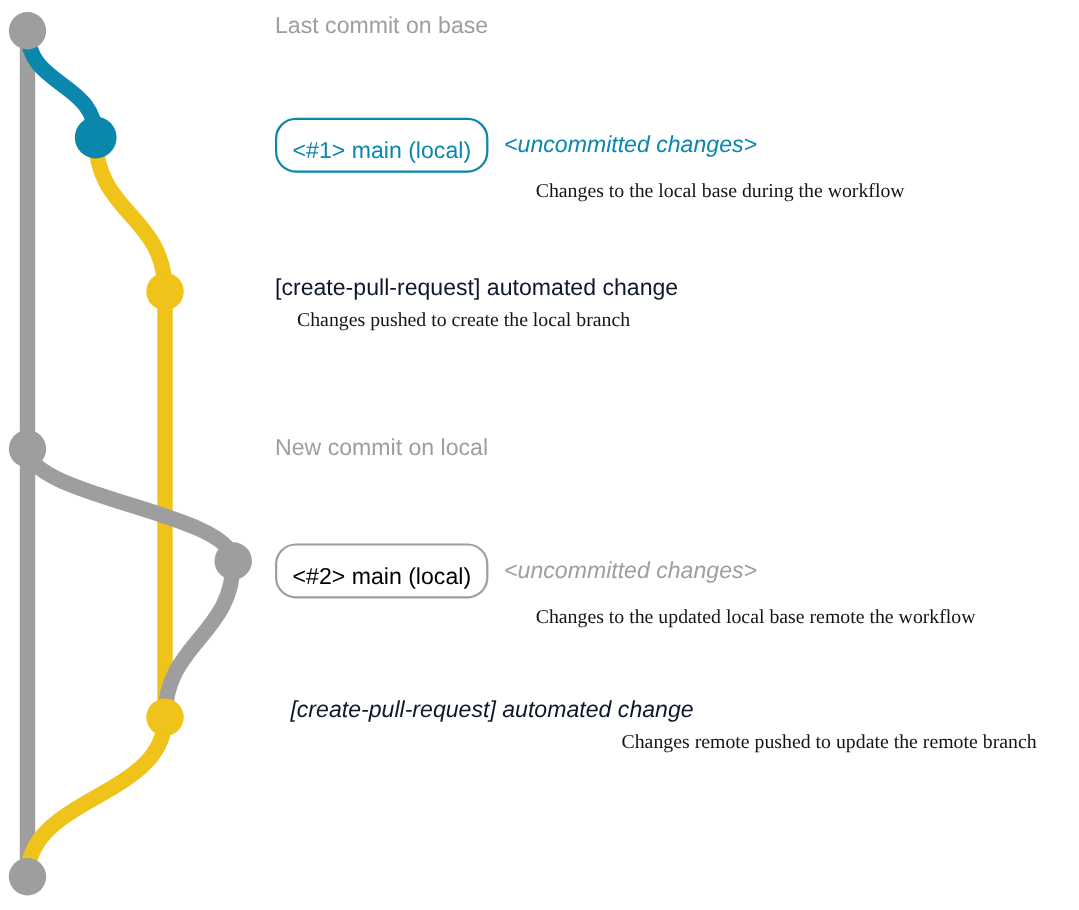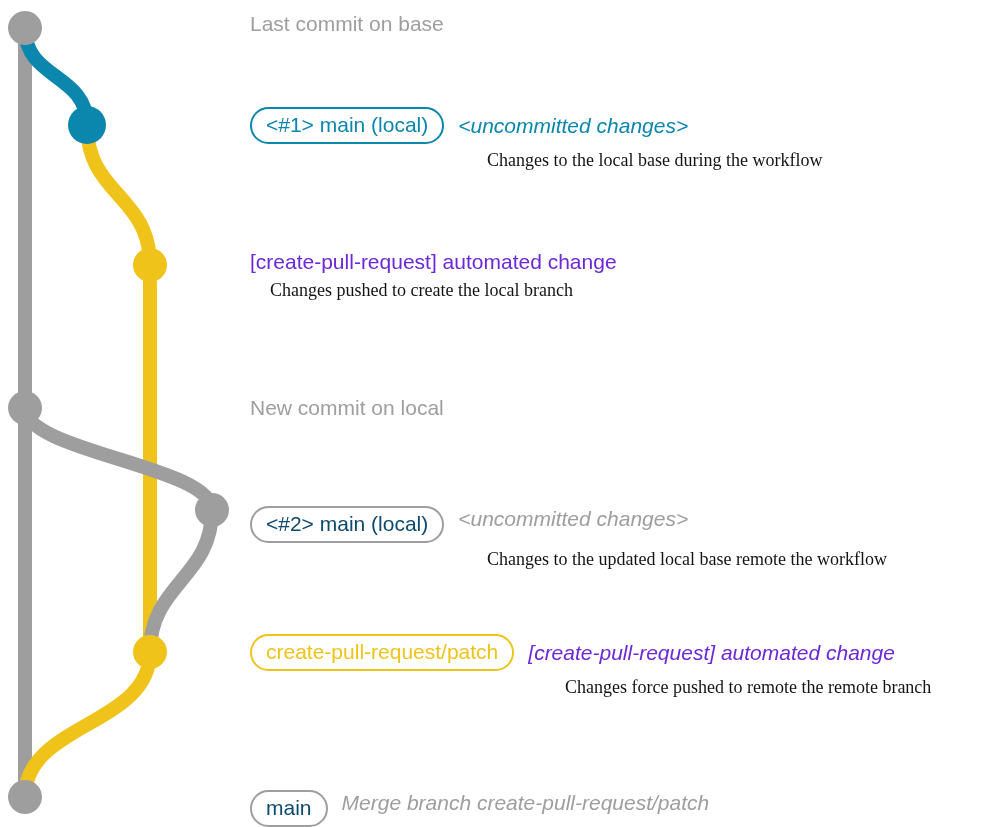--- a/index.html
+++ b/index.html
@@ -41,38 +41,38 @@
   .row-head {
     display: flex;
     align-items: center;
     white-space: nowrap;
   }
 
   .pill {
     display: inline-block;
     border: 2px solid #6d28d9;
     border-radius: 19px;
-    padding: 5px 14px 6px 14px;
+    padding: 18px 14px 6px 14px;
     font-size: 21px;
     line-height: 22px;
     color: #9e9e9e;
     background: #ffffff;
     box-sizing: border-box;
   }
   .pill.blue  { border-color: #0b86ad; color: #0b86ad; }
   .pill.yellow{ border-color: #efc31a; color: #efc31a; }
-  .pill.gray  { border-color: #9e9e9e; color: #0c4a6e; margin-top: 12px; }
+  .pill.gray  { border-color: #9e9e9e; color: #000000; }
 
   .headline {
     font-size: 21px;
     line-height: 24px;
     white-space: nowrap;
   }
   .headline.blue   { color: #0b86ad; }
-  .headline.yellow { color: #6d28d9; }
+  .headline.yellow { color: #0f172a; }
   .headline.gray   { color: #9e9e9e; }
   .headline.pad    { margin-left: 14px; font-style: italic; }
 
   .desc {
     font-family: "Liberation Serif", serif;
     font-size: 18px;
     line-height: 22px;
     color: #141414;
     white-space: nowrap;
     margin-top: 5px;
@@ -158,26 +158,19 @@
   <div class="row" id="row-local-2">
     <div class="row-head">
       <span class="pill gray">&lt;#2&gt; main (local)</span>
       <span class="headline gray pad">&lt;uncommitted changes&gt;</span>
     </div>
     <div class="desc">Changes to the updated local base remote the workflow</div>
   </div>
 
   <div class="row" id="row-automated-2">
     <div class="row-head">
-      <span class="pill yellow">create-pull-request/patch</span>
       <span class="headline yellow pad">[create-pull-request] automated change</span>
     </div>
-    <div class="desc">Changes force pushed to remote the remote branch</div>
+    <div class="desc">Changes remote pushed to update the remote branch</div>
   </div>
 
-  <div class="row" id="row-merge">
-    <div class="row-head">
-      <span class="pill gray">main</span>
-      <span class="headline gray pad">Merge branch create-pull-request/patch</span>
-    </div>
-  </div>
 
 </div>
 
 </body></html>

